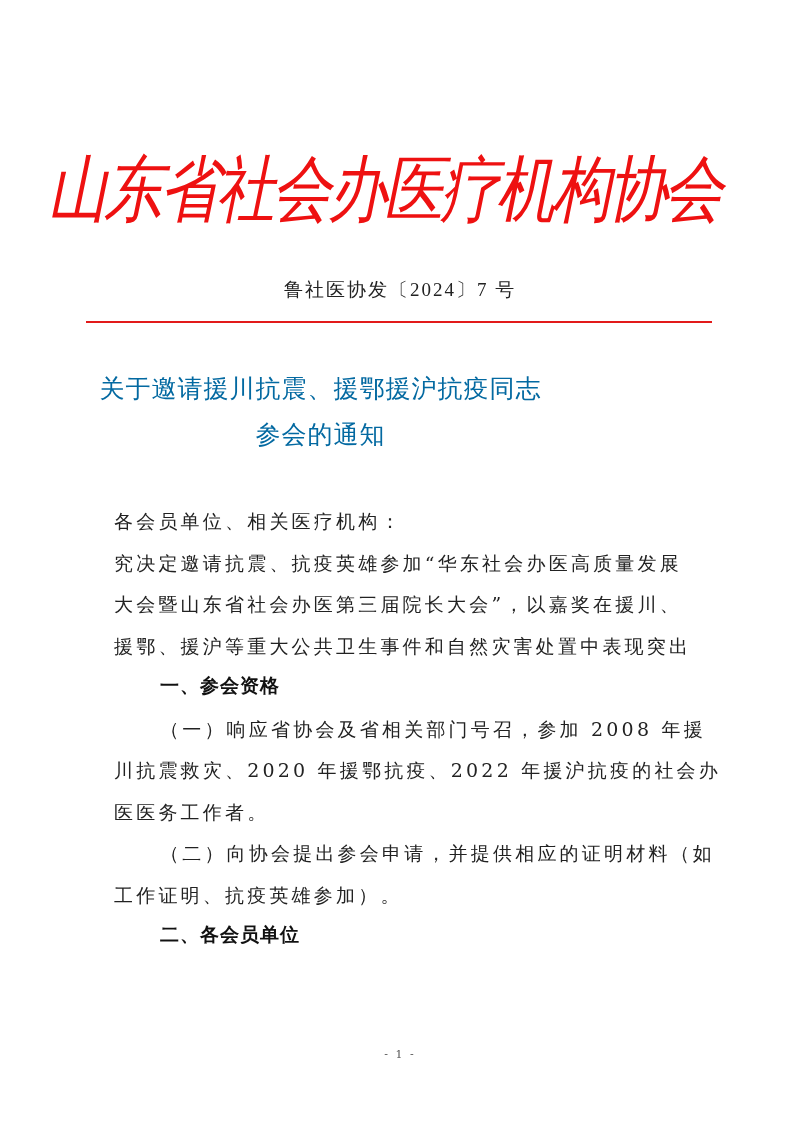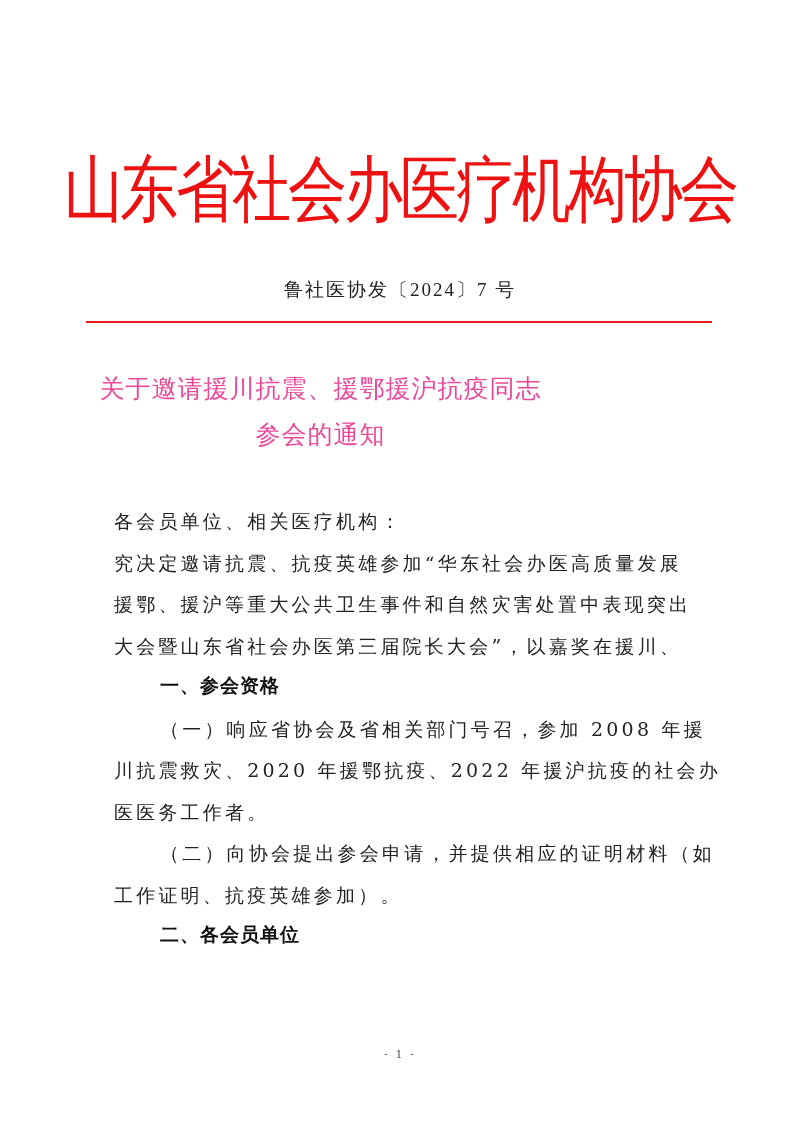--- a/index.html
+++ b/index.html
@@ -22,21 +22,22 @@
       background: #fff;
     }
     .masthead {
       position: absolute;
       left: 80px;
       top: 138px;
       width: 640px;
       height: 100px;
       display: flex;
       align-items: center;
-      justify-content: center;
+      justify-content: flex-end;
+      font-style: italic;
     }
     .masthead-text {
       color: #ee1111;
       font-family: "DejaVu Sans", "Liberation Sans", sans-serif;
       font-size: 59px;
       line-height: 1;
       letter-spacing: -3px;
       white-space: nowrap;
       transform: scaleY(1.22);
       transform-origin: center;
@@ -64,21 +65,21 @@
     }
     .title {
       position: absolute;
       left: 0;
       top: 366px;
       width: 641px;
       text-align: center;
       font-family: "DejaVu Sans", "Liberation Sans", sans-serif;
       font-size: 25px;
       line-height: 46px;
-      color: #ec4899;
+      color: #0369a1;
       letter-spacing: 1px;
     }
     .title div { white-space: nowrap; }
     .body-text {
       position: absolute;
       left: 114px;
       top: 501px;
       width: 570px;
       font-size: 19px;
       line-height: 41.5px;
@@ -123,22 +124,22 @@
 
   <div class="title">
     <div>关于邀请援川抗震、援鄂援沪抗疫同志</div>
     <div>参会的通知</div>
   </div>
 
   <div class="body-text">
     <div class="line">各会员单位、相关医疗机构：</div>
 
     <div class="line">究决定邀请抗震、抗疫英雄参加“华东社会办医高质量发展</div>
+    <div class="line">大会暨山东省社会办医第三届院长大会”，以嘉奖在援川、</div>
     <div class="line">援鄂、援沪等重大公共卫生事件和自然灾害处置中表现突出</div>
-    <div class="line">大会暨山东省社会办医第三届院长大会”，以嘉奖在援川、</div>
 
     <div class="line heading">一、参会资格</div>
 
     <div class="line indent">（一）响应省协会及省相关部门号召，参加 2008 年援</div>
     <div class="line">川抗震救灾、2020 年援鄂抗疫、2022 年援沪抗疫的社会办</div>
     <div class="line">医医务工作者。</div>
 
     <div class="line indent">（二）向协会提出参会申请，并提供相应的证明材料（如</div>
     <div class="line">工作证明、抗疫英雄参加）。</div>
 

